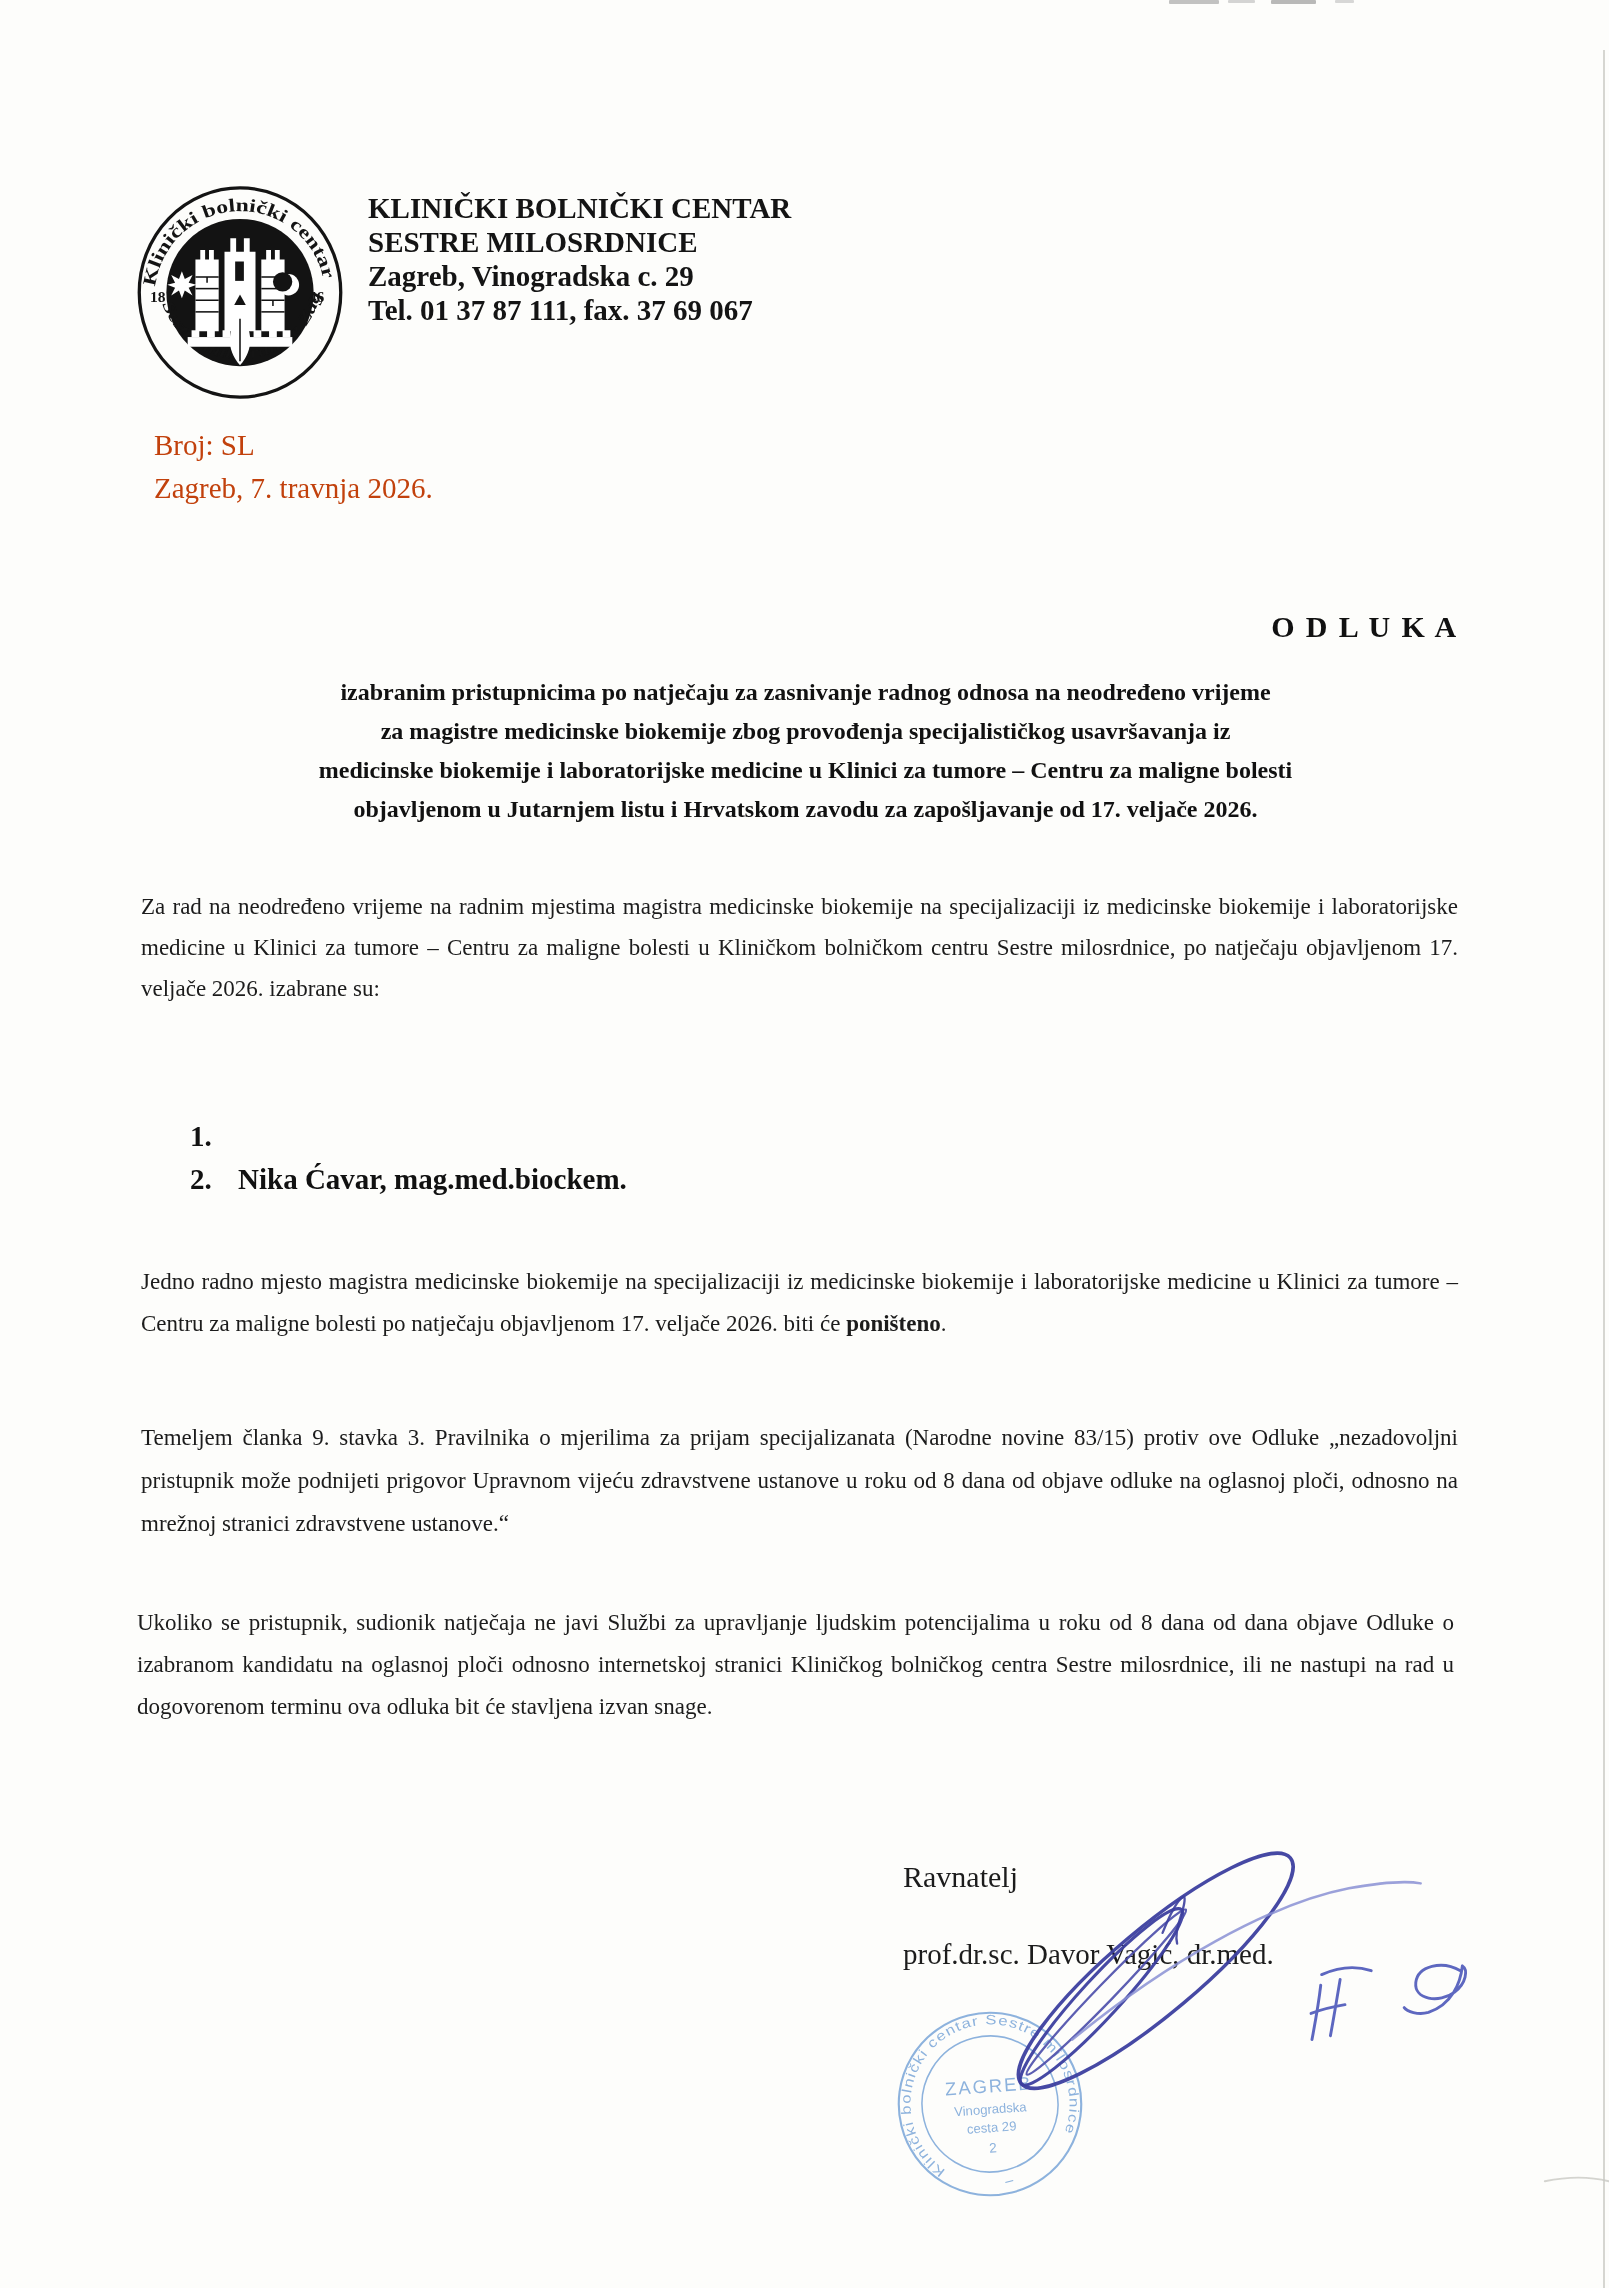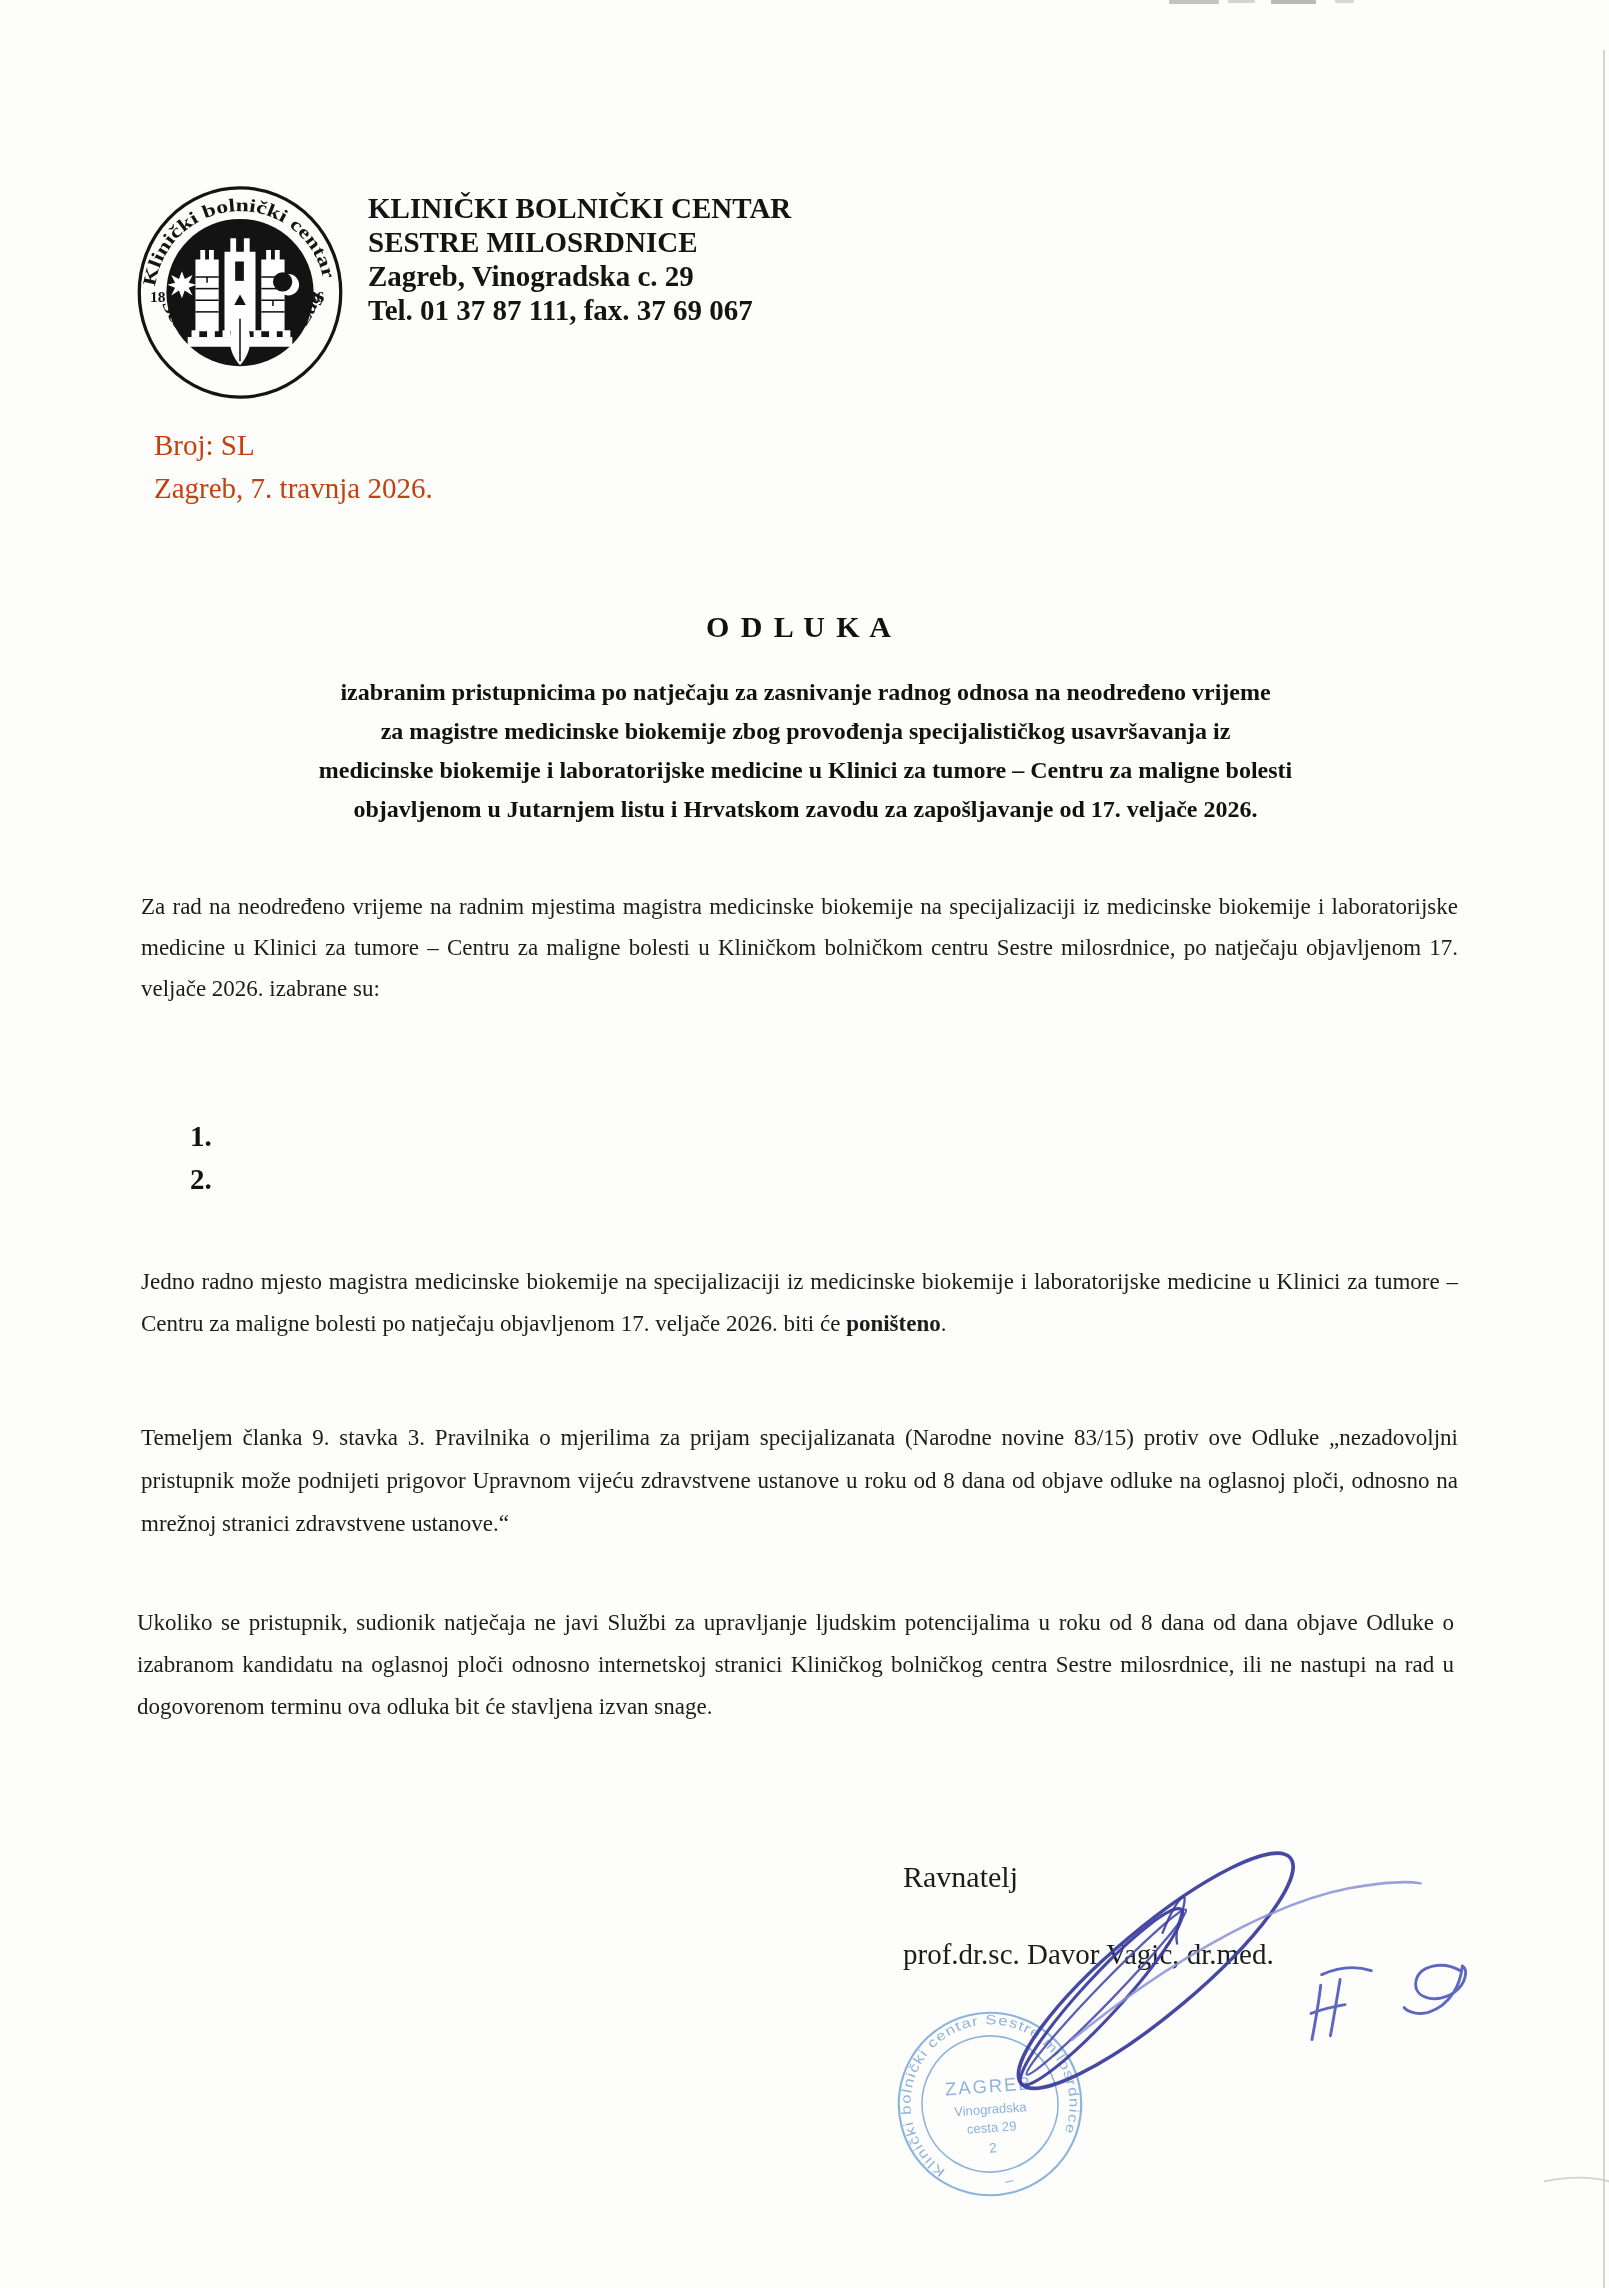--- a/index.html
+++ b/index.html
@@ -11,21 +11,21 @@
     overflow:hidden;
     font-family:"Liberation Serif", serif;
     color:#1a1a1a;
   }
   .abs{position:absolute;}
   
   .org-block{left:368px;top:191px;line-height:34px;}
   .org-line{font-weight:bold;font-size:29px;white-space:nowrap;color:#141414;}
   .ref-block{left:154px;top:424px;font-size:29px;line-height:43px;color:#c2410c;}
   
-  .doc-title{left:141px;top:610px;width:1317px;text-align:center;
+  .doc-title{left:141px;top:610px;width:1317px;text-align:right;
     font-size:30px;font-weight:bold;letter-spacing:1.9px;color:#111;}
   .intro{left:109px;top:673px;width:1393px;text-align:center;
     font-size:24px;font-weight:bold;line-height:39px;color:#111;}
   .body-par{font-size:23px;line-height:42px;text-align:justify;color:#1c1c1c;}
   .par-selection{left:141px;top:886px;width:1317px;line-height:41px;}
   .cand-list{left:190px;top:1115px;font-size:29px;font-weight:bold;line-height:43px;color:#111;}
   .cand-row{display:flex;}
   .cand-num{width:48px;}
   .par-cancel{left:141px;top:1261px;width:1317px;}
   .par-appeal{left:141px;top:1416px;width:1317px;line-height:43px;}
@@ -127,20 +127,21 @@
   </div>
 
   <div class="abs body-par par-selection">Za rad na neodređeno vrijeme na radnim mjestima magistra medicinske biokemije na specijalizaciji iz medicinske biokemije i laboratorijske medicine u Klinici za tumore – Centru za maligne bolesti u Kliničkom bolničkom centru Sestre milosrdnice, po natječaju objavljenom 17. veljače 2026. izabrane su:</div>
 
   <div class="abs cand-list">
     <div class="cand-row">
       <span class="cand-num">1.</span>
     </div>
     <div class="cand-row">
       <span class="cand-num">2.</span>
+      <span>Nika Ćavar, mag.med.biockem.</span>
     </div>
   </div>
 
   <div class="abs body-par par-cancel"><span>Jedno radno mjesto magistra medicinske biokemije na specijalizaciji iz medicinske biokemije i laboratorijske medicine u Klinici za tumore – Centru za maligne bolesti po natječaju objavljenom 17. veljače 2026. biti će </span><span class="bold-inline">poništeno</span><span>.</span></div>
 
   <div class="abs body-par par-appeal">Temeljem članka 9. stavka 3. Pravilnika o mjerilima za prijam specijalizanata (Narodne novine 83/15) protiv ove Odluke „nezadovoljni pristupnik može podnijeti prigovor Upravnom vijeću zdravstvene ustanove u roku od 8 dana od objave odluke na oglasnoj ploči, odnosno na mrežnoj stranici zdravstvene ustanove.“</div>
 
   <div class="abs body-par par-revoc">Ukoliko se pristupnik, sudionik natječaja ne javi Službi za upravljanje ljudskim potencijalima u roku od 8 dana od dana objave Odluke o izabranom kandidatu na oglasnoj ploči odnosno internetskoj stranici Kliničkog bolničkog centra Sestre milosrdnice, ili ne nastupi na rad u dogovorenom terminu ova odluka bit će stavljena izvan snage.</div>
 
   <div class="abs sig-role">Ravnatelj</div>

